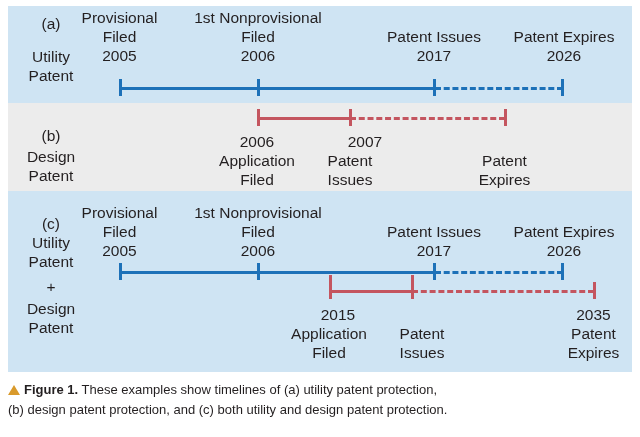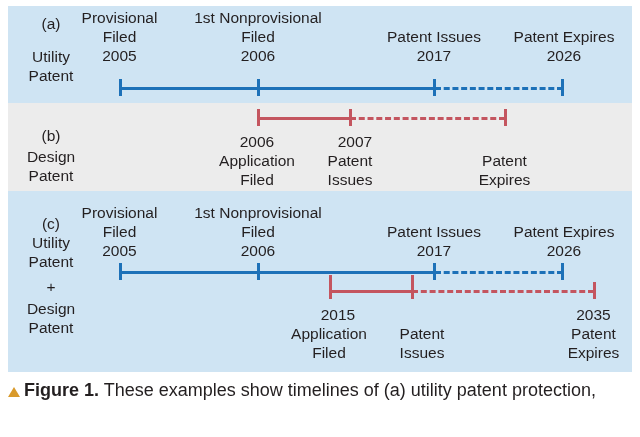--- a/index.html
+++ b/index.html
@@ -73,21 +73,21 @@
   .blue-tick { border-left-color: #1d71b8; }
   .red-line  { border-top-color: #c4555f; }
   .red-tick  { border-left-color: #c4555f; }
 
   
   #caption {
     position: absolute;
     left: 8px;
     top: 380px;
     width: 624px;
-    font-size: 18px;
+    font-size: 13px;
     line-height: 20px;
     color: #231f20;
   }
   #caption .tri {
     display: inline-block;
     width: 0;
     height: 0;
     border-left: 6px solid transparent;
     border-right: 6px solid transparent;
     border-bottom: 10px solid #d99a2b;
@@ -138,21 +138,21 @@
   <div class="axis solid red-line" style="left:258px; top:117px; width:92px;"></div>
   <div class="axis dashed red-line" style="left:350px; top:117px; width:155px;"></div>
   <div class="tick red-tick" style="left:257px; top:109px; height:17px;"></div>
   <div class="tick red-tick" style="left:349px; top:109px; height:17px;"></div>
   <div class="tick red-tick" style="left:504px; top:109px; height:17px;"></div>
 
   <div class="tl-label" style="left:207px; top:133px; width:100px;">2006</div>
   <div class="tl-label" style="left:207px; top:152px; width:100px;">Application</div>
   <div class="tl-label" style="left:207px; top:171px; width:100px;">Filed</div>
 
-  <div class="tl-label" style="left:315px; top:133px; width:80px;text-align:center;">2007</div>
+  <div class="tl-label" style="left:325px; top:133px; width:80px;text-align:center;">2007</div>
   <div class="tl-label" style="left:310px; top:152px; width:80px;">Patent</div>
   <div class="tl-label" style="left:310px; top:171px; width:80px;">Issues</div>
 
   <div class="tl-label" style="left:461px; top:152px; width:87px;">Patent</div>
   <div class="tl-label" style="left:461px; top:171px; width:87px;">Expires</div>
 
   <div class="row-label" style="top:214px;">(c)</div>
   <div class="row-label" style="top:233px;">Utility</div>
   <div class="row-label" style="top:252px;">Patent</div>
   <div class="row-label" style="top:277px;">+</div>
@@ -192,15 +192,16 @@
 
   <div class="tl-label" style="left:382px; top:325px; width:80px;">Patent</div>
   <div class="tl-label" style="left:382px; top:344px; width:80px;">Issues</div>
 
   <div class="tl-label" style="left:550px; top:306px; width:87px;">2035</div>
   <div class="tl-label" style="left:550px; top:325px; width:87px;">Patent</div>
   <div class="tl-label" style="left:550px; top:344px; width:87px;">Expires</div>
 
   <div id="caption">
     <span class="tri"></span><b>Figure 1.</b> <span>These examples show timelines of (a) utility patent protection,</span><br>
+    <span>(b) design patent protection, and (c) both utility and design patent protection.</span>
   </div>
 
 </div>
 
 </body></html>

